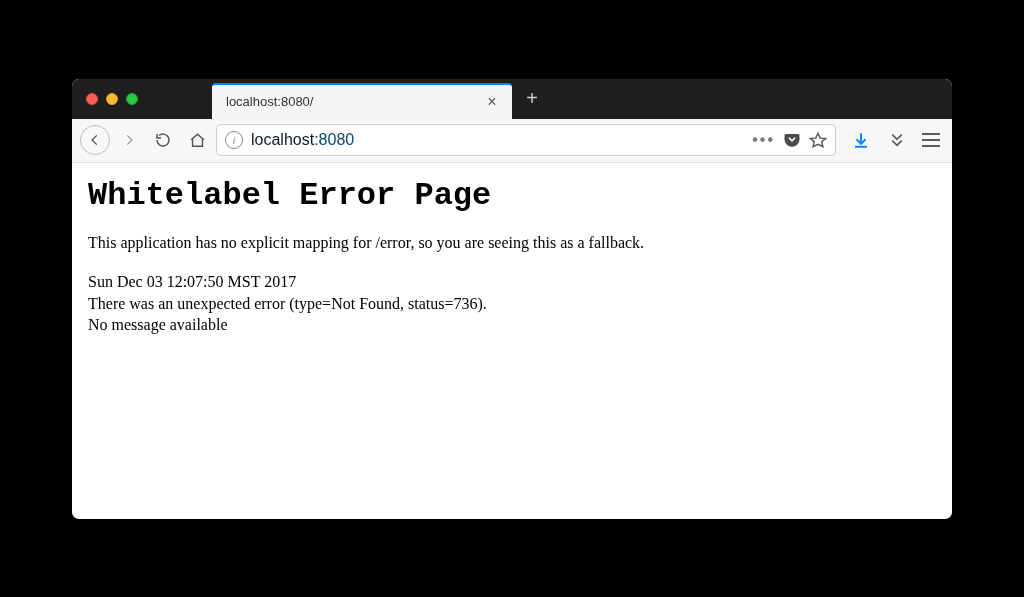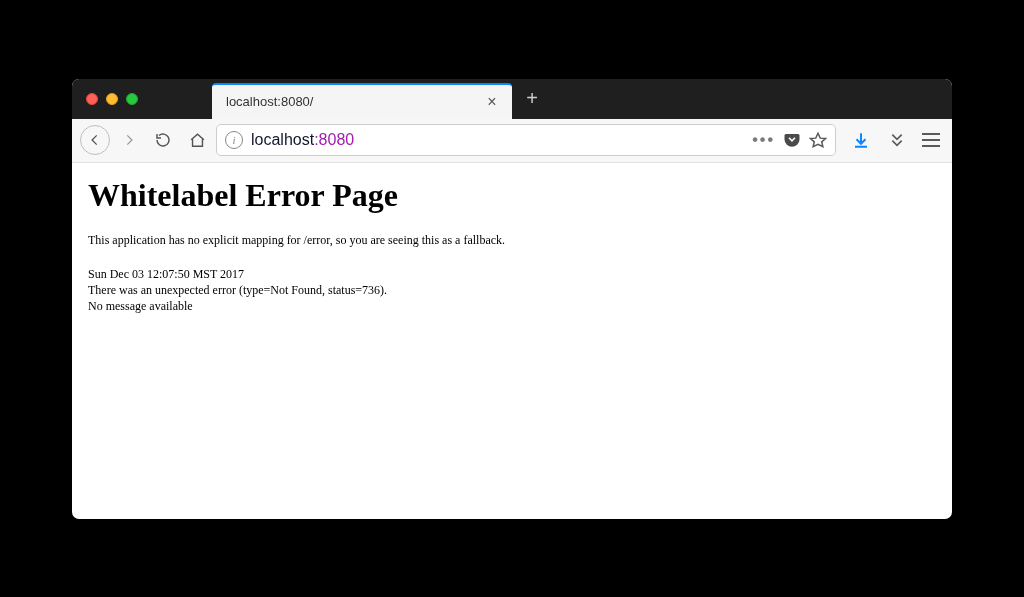--- a/index.html
+++ b/index.html
@@ -53,35 +53,35 @@
     .urlbar {
       flex:1; height:32px; background:#fff; border:1px solid #cdcdcd; border-radius:5px;
       display:flex; align-items:center; padding:0 8px; gap:8px; color:#333;
       font-size:16px;
     }
     .urlbar .info {
       width:18px;height:18px;border:1.5px solid #888;border-radius:50%;
       font-size:11px;display:flex;align-items:center;justify-content:center;color:#888;font-style:italic;font-family:Georgia,serif;
     }
     .urlbar .host { color:#0f172a; }
-    .urlbar .port { color:#a21caf; }
+    .urlbar .port { color:#0c4a6e; }
     .urlbar .spacer { flex:1; }
     .urlbar .dots { color:#7a7a7a; letter-spacing:2px; font-weight:700; }
     .urlbar .pocket svg,.urlbar .star svg { display:block; }
 
     .right-icons { display:flex; align-items:center; gap:6px; padding-left:6px; }
     .dl { color:#0a84ff; font-size:18px; }
     .chevdbl { color:#5a5a5a; font-size:18px; }
     .menu { display:flex; flex-direction:column; gap:4px; padding:6px 4px; }
     .menu span { width:18px; height:2px; background:#5a5a5a; display:block; }
 
     
     .content { flex:1; padding:14px 16px; font-family:"Times New Roman",Times,serif; color:#000; }
-    .content h1 { font-size:32px; font-weight:700; margin-bottom:18px; }
-    .content p { font-size:12px; line-height:1.35; }
+    .content h1 { font-size:32px; font-weight:700; margin-bottom:18px;font-family:Liberation Mono, monospace; }
+    .content p { font-size:16px; line-height:1.35; }
     .content .gap { height:18px; }
   </style>
 </head>
 <body>
 
 <div class="stage">
   <div class="window">
 
     <div class="titlebar">
       <div class="traffic">

